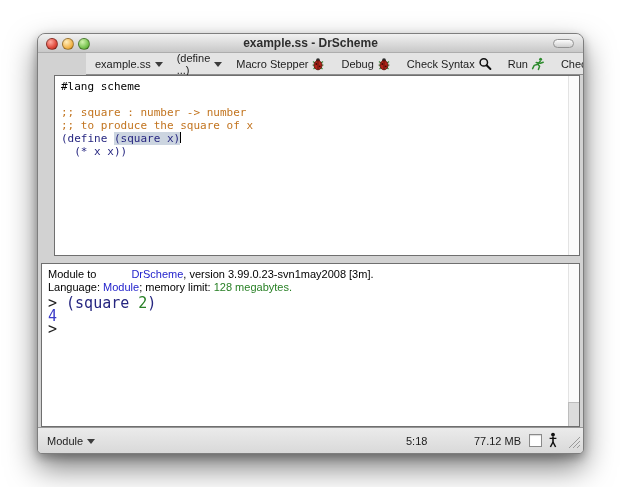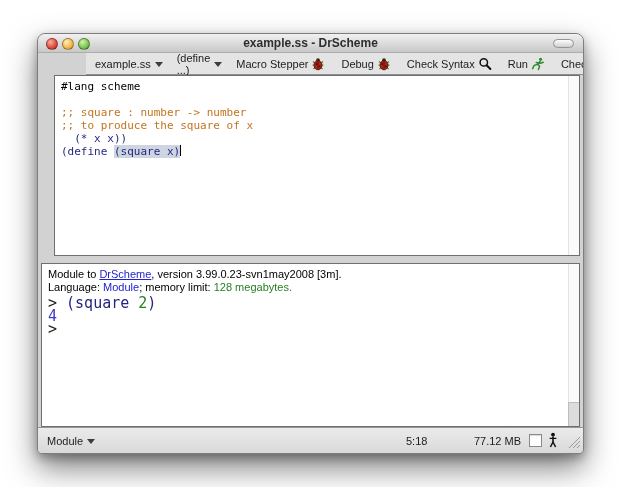--- a/index.html
+++ b/index.html
@@ -73,21 +73,21 @@
   .tok-code    { color:#262680; }
   .tok-green   { color:#298026; }
   .tok-value   { color:#3c3cc8; }
   .hl { background:#ccd5e0; }
   .caret { display:inline-block; width:1px; height:11px; background:#000; vertical-align:-1px; }
 
   
   .sans-line { font-family:"Liberation Sans", sans-serif; font-size:11px; line-height:13px; color:#000; white-space:pre-wrap; }
   .mono-line { font-family:"DejaVu Sans Mono", monospace; font-size:15px; line-height:13px; white-space:pre; }
   .first-prompt { margin-top:3px; }
-  .link { color:#2222cc; text-decoration:underline; cursor:pointer; }
+  .link { color:#2222cc; cursor:pointer;margin-left:32px; }
   .lang-link { color:#2222cc; cursor:pointer; }
   .prompt { color:#222222; }
 
   
   .statusbar {
     flex:0 0 26px; height:26px; position:relative;
     background:linear-gradient(#ebebeb, #d9d9d9);
     border-top:1px solid #979797;
     font-size:11px; color:#1c1c1c;
     display:flex; align-items:center; padding:0 9px;
@@ -200,22 +200,22 @@
       </div>
     </div>
   </div>
 
   <div class="pane-wrap defs-wrap">
     <div class="pane code">
       <div class="code-line tok-plain">#lang scheme</div>
       <div class="code-line">&nbsp;</div>
       <div class="code-line tok-comment">;; square : number -&gt; number</div>
       <div class="code-line tok-comment">;; to produce the square of x</div>
+      <div class="code-line tok-code"><span>(define </span><span class="hl">(square x)</span><span class="caret"></span></div>
       <div class="code-line tok-code">  (* x x))</div>
-      <div class="code-line tok-code"><span>(define </span><span class="hl">(square x)</span><span class="caret"></span></div>
       <div class="scroll-track"></div>
     </div>
   </div>
 
   <div class="splitter"></div>
 
   <div class="pane-wrap ints-wrap">
     <div class="pane" style="padding:4px 0 0 6px;">
       <div class="sans-line"><span>Module to </span><span class="link">DrScheme</span><span>, version 3.99.0.23-svn1may2008 [3m].</span></div>
       <div class="sans-line"><span>Language: </span><span class="lang-link">Module</span><span>; memory limit: </span><span class="tok-green">128 megabytes.</span></div>

